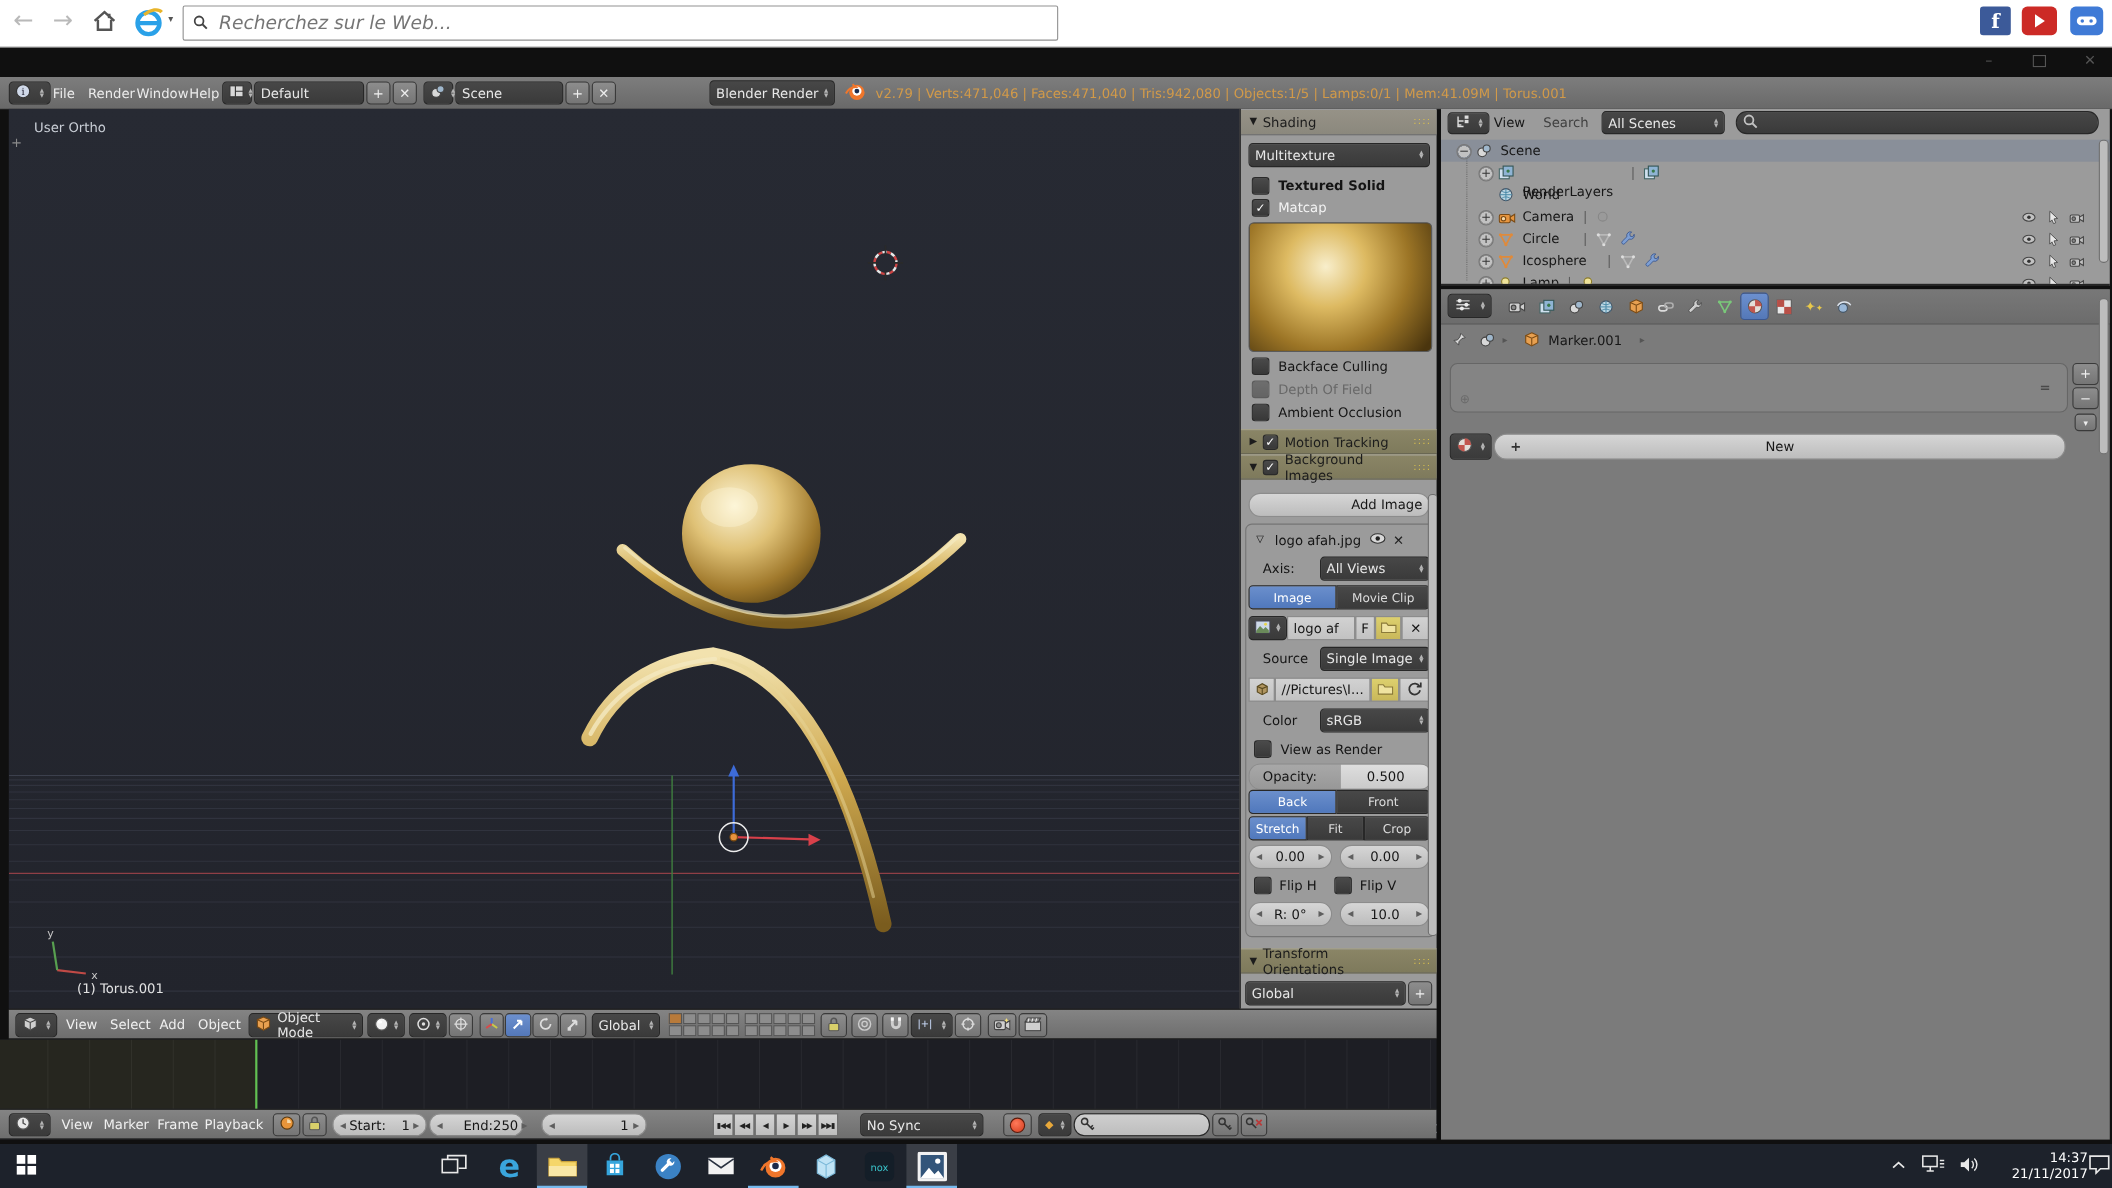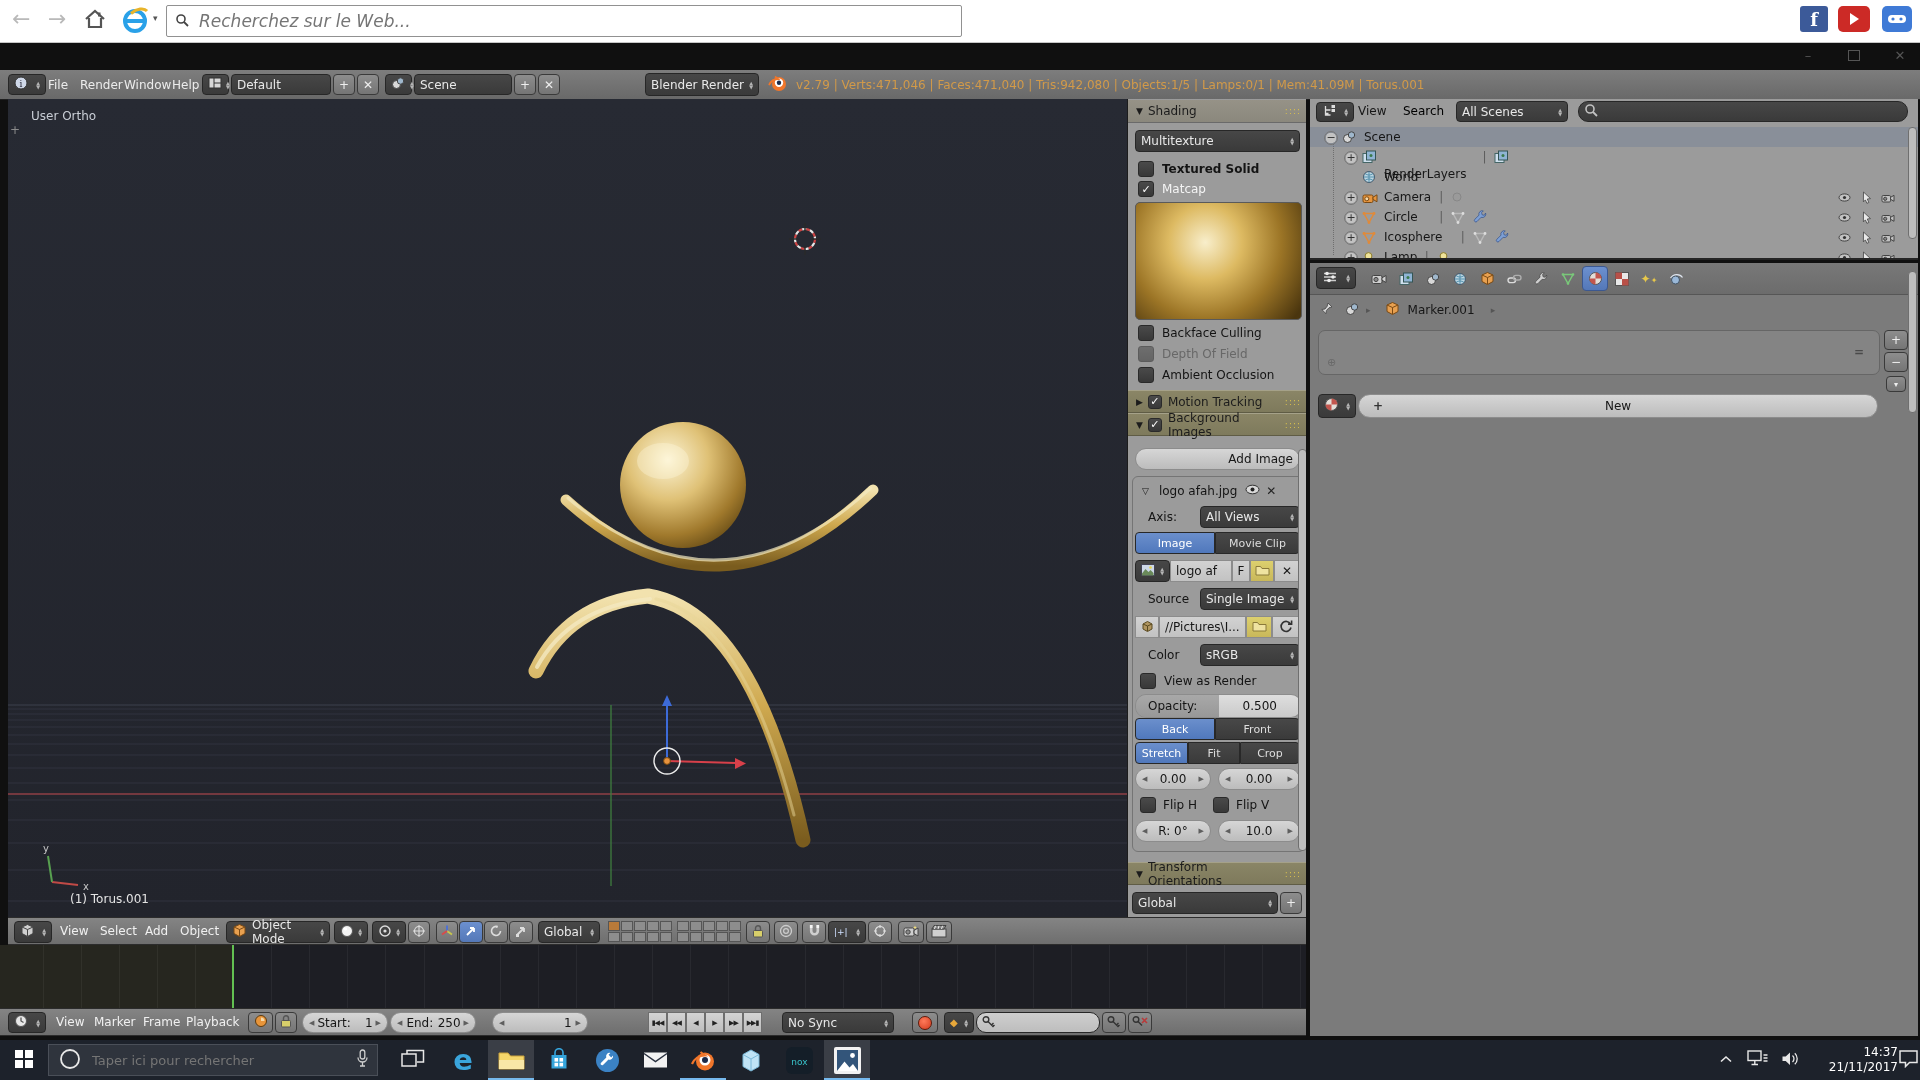--- a/index.html
+++ b/index.html
@@ -569,21 +569,21 @@
   <div id="outliner">
     <div class="dd abs" style="left:6px;top:3px;width:38px;height:20px;">
         <span><svg width="16" height="14" viewBox="0 0 16 14">
             <path d="M3.5 2v9h5M3.5 6h5M3.5 9.5h3" stroke="#ddd" fill="none" stroke-width="1.3"></path>
             <rect x="9.5" y="1" width="3.5" height="3" fill="#ddd"></rect>
             <rect x="9.5" y="5" width="3.5" height="3" fill="#ddd"></rect>
           </svg></span>
         <span class="updown">▲<br>▼</span>
       </div>
     <span class="abs" style="left:48px;top:5px;color:#161616;">View</span>
-    <span class="abs" style="left:93px;top:5px;color:#000000;">Search</span>
+    <span class="abs" style="left:93px;top:5px;color:#404040;">Search</span>
     <div class="dd abs" style="left:146px;top:2px;width:112px;height:21px;">
         <span>All Scenes</span>
         <span class="updown">▲<br>▼</span>
       </div>
     <div class="dd abs" style="left:268px;top:2px;width:330px;height:21px;border-radius:10px;">
         <span style="color:#c2c2c2;"><svg width="14" height="14" viewBox="0 0 14 14">
             <circle cx="6" cy="6" r="4" fill="none" stroke="currentColor" stroke-width="1.6"></circle>
             <path d="M9 9l4 4" stroke="currentColor" stroke-width="1.8"></path>
           </svg></span>
       </div>
@@ -1015,21 +1015,21 @@
             </svg></span>
         </div>
       <div class="pill" style="position:absolute;left:302px;top:3px;width:86px;height:21px;">
           <span class="arr">◀</span>
           <span style="margin-left:3px;">Start:</span>
           <span style="flex:1;text-align:right;margin-right:3px;">1</span>
           <span class="arr">▶</span>
         </div>
       <div class="pill" style="position:absolute;left:390px;top:3px;width:86px;height:21px;">
           <span class="arr">◀</span>
-          <span style="margin-left:4px;">End:</span>
+          <span style="margin-left:19px;">End:</span>
           <span style="flex:1;text-align:right;margin-right:3px;">250</span>
           <span class="arr">▶</span>
         </div>
       <div class="pill" style="position:absolute;left:492px;top:3px;width:96px;height:21px;">
           <span class="arr">◀</span>
           <span style="flex:1;text-align:right;margin-right:4px;">1</span>
           <span class="arr">▶</span>
         </div>
       <div id="playback-controls" class="abs row" style="left:648px;top:3px;">
           <div class="pbtn">▮◀◀</div>
@@ -1074,30 +1074,20 @@
 
   <div id="taskbar">
     <div class="tray" style="left:0;width:48px;">
         <span><svg width="18" height="18" viewBox="0 0 18 18">
             <rect x="0" y="0" width="8" height="8" fill="#fff"></rect>
             <rect x="10" y="0" width="8" height="8" fill="#fff"></rect>
             <rect x="0" y="10" width="8" height="8" fill="#fff"></rect>
             <rect x="10" y="10" width="8" height="8" fill="#fff"></rect>
           </svg></span>
       </div>
-    <div class="abs row" style="left:48px;top:4px;width:330px;height:32px;background:#2f343d;border:1px solid #4a4f58;box-sizing:border-box;">
-      <span style="margin-left:10px;"><svg width="22" height="22" viewBox="0 0 22 22">
-            <circle cx="11" cy="11" r="9" fill="none" stroke="#e8e8e8" stroke-width="1.8"></circle>
-          </svg></span>
-      <input style="border: 0px; outline: 0px; background: transparent; color: rgb(200, 200, 200); font-size: 13px; margin-left: 9px; flex: 1 1 0%; font-family: &quot;DejaVu Sans&quot;, sans-serif;" placeholder="Taper ici pour rechercher">
-      <span style="margin-right:8px;"><svg width="13" height="19" viewBox="0 0 13 19">
-            <rect x="4.2" y="1" width="4.6" height="9" rx="2.3" fill="none" stroke="#cfcfcf" stroke-width="1.3"></rect>
-            <path d="M2 8.5a4.5 4.5 0 0 0 9 0M6.5 13.5V17M4 17h5" stroke="#cfcfcf" fill="none" stroke-width="1.3"></path>
-          </svg></span>
-    </div>
     <div class="tb-app" style="left:390px;">
         <span><svg width="24" height="20" viewBox="0 0 24 20">
             <rect x="1" y="5" width="14" height="12" fill="none" stroke="#e8e8e8" stroke-width="1.5"></rect>
             <path d="M6 5V1.5h16.5V13H16" fill="none" stroke="#e8e8e8" stroke-width="1.5"></path>
           </svg></span>
       </div>
     <div id="taskbar-apps">
         <div class="tb-app" style="left:440px;">
           <span style="font-weight:bold;font-size:29px;color:#3aa5dc;line-height:1;">e</span>
         </div>

